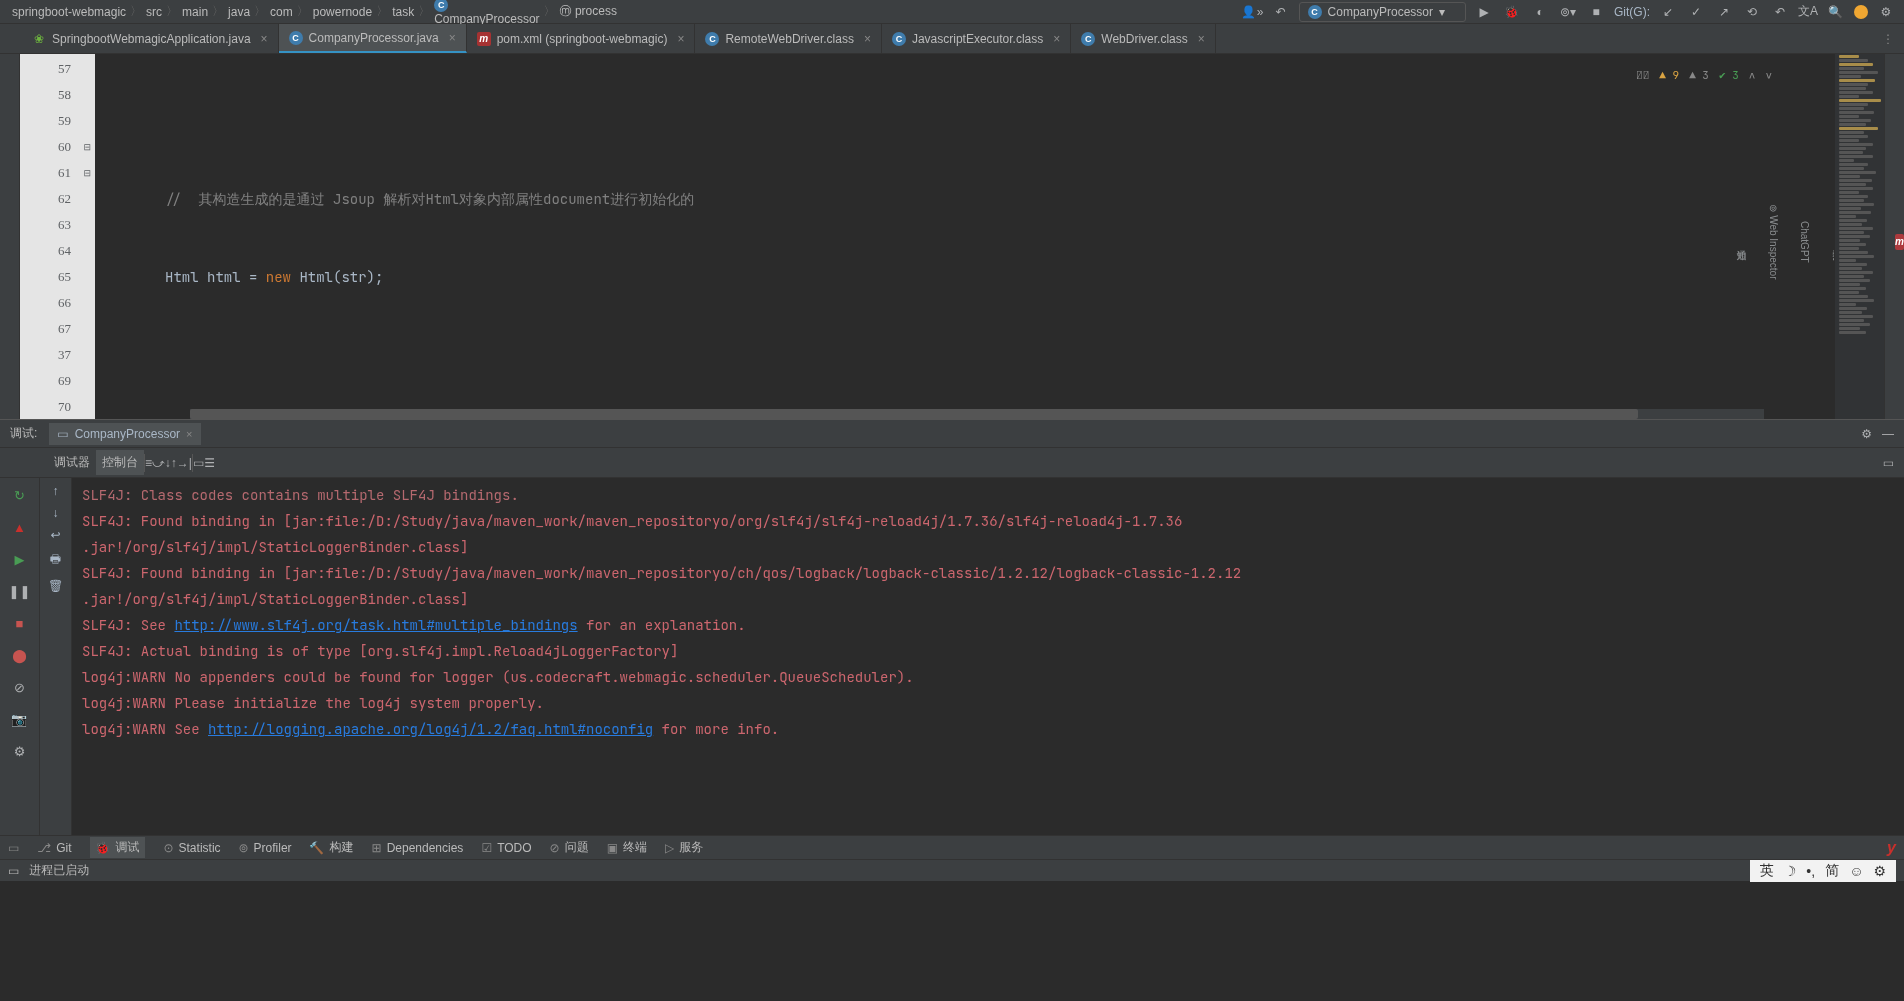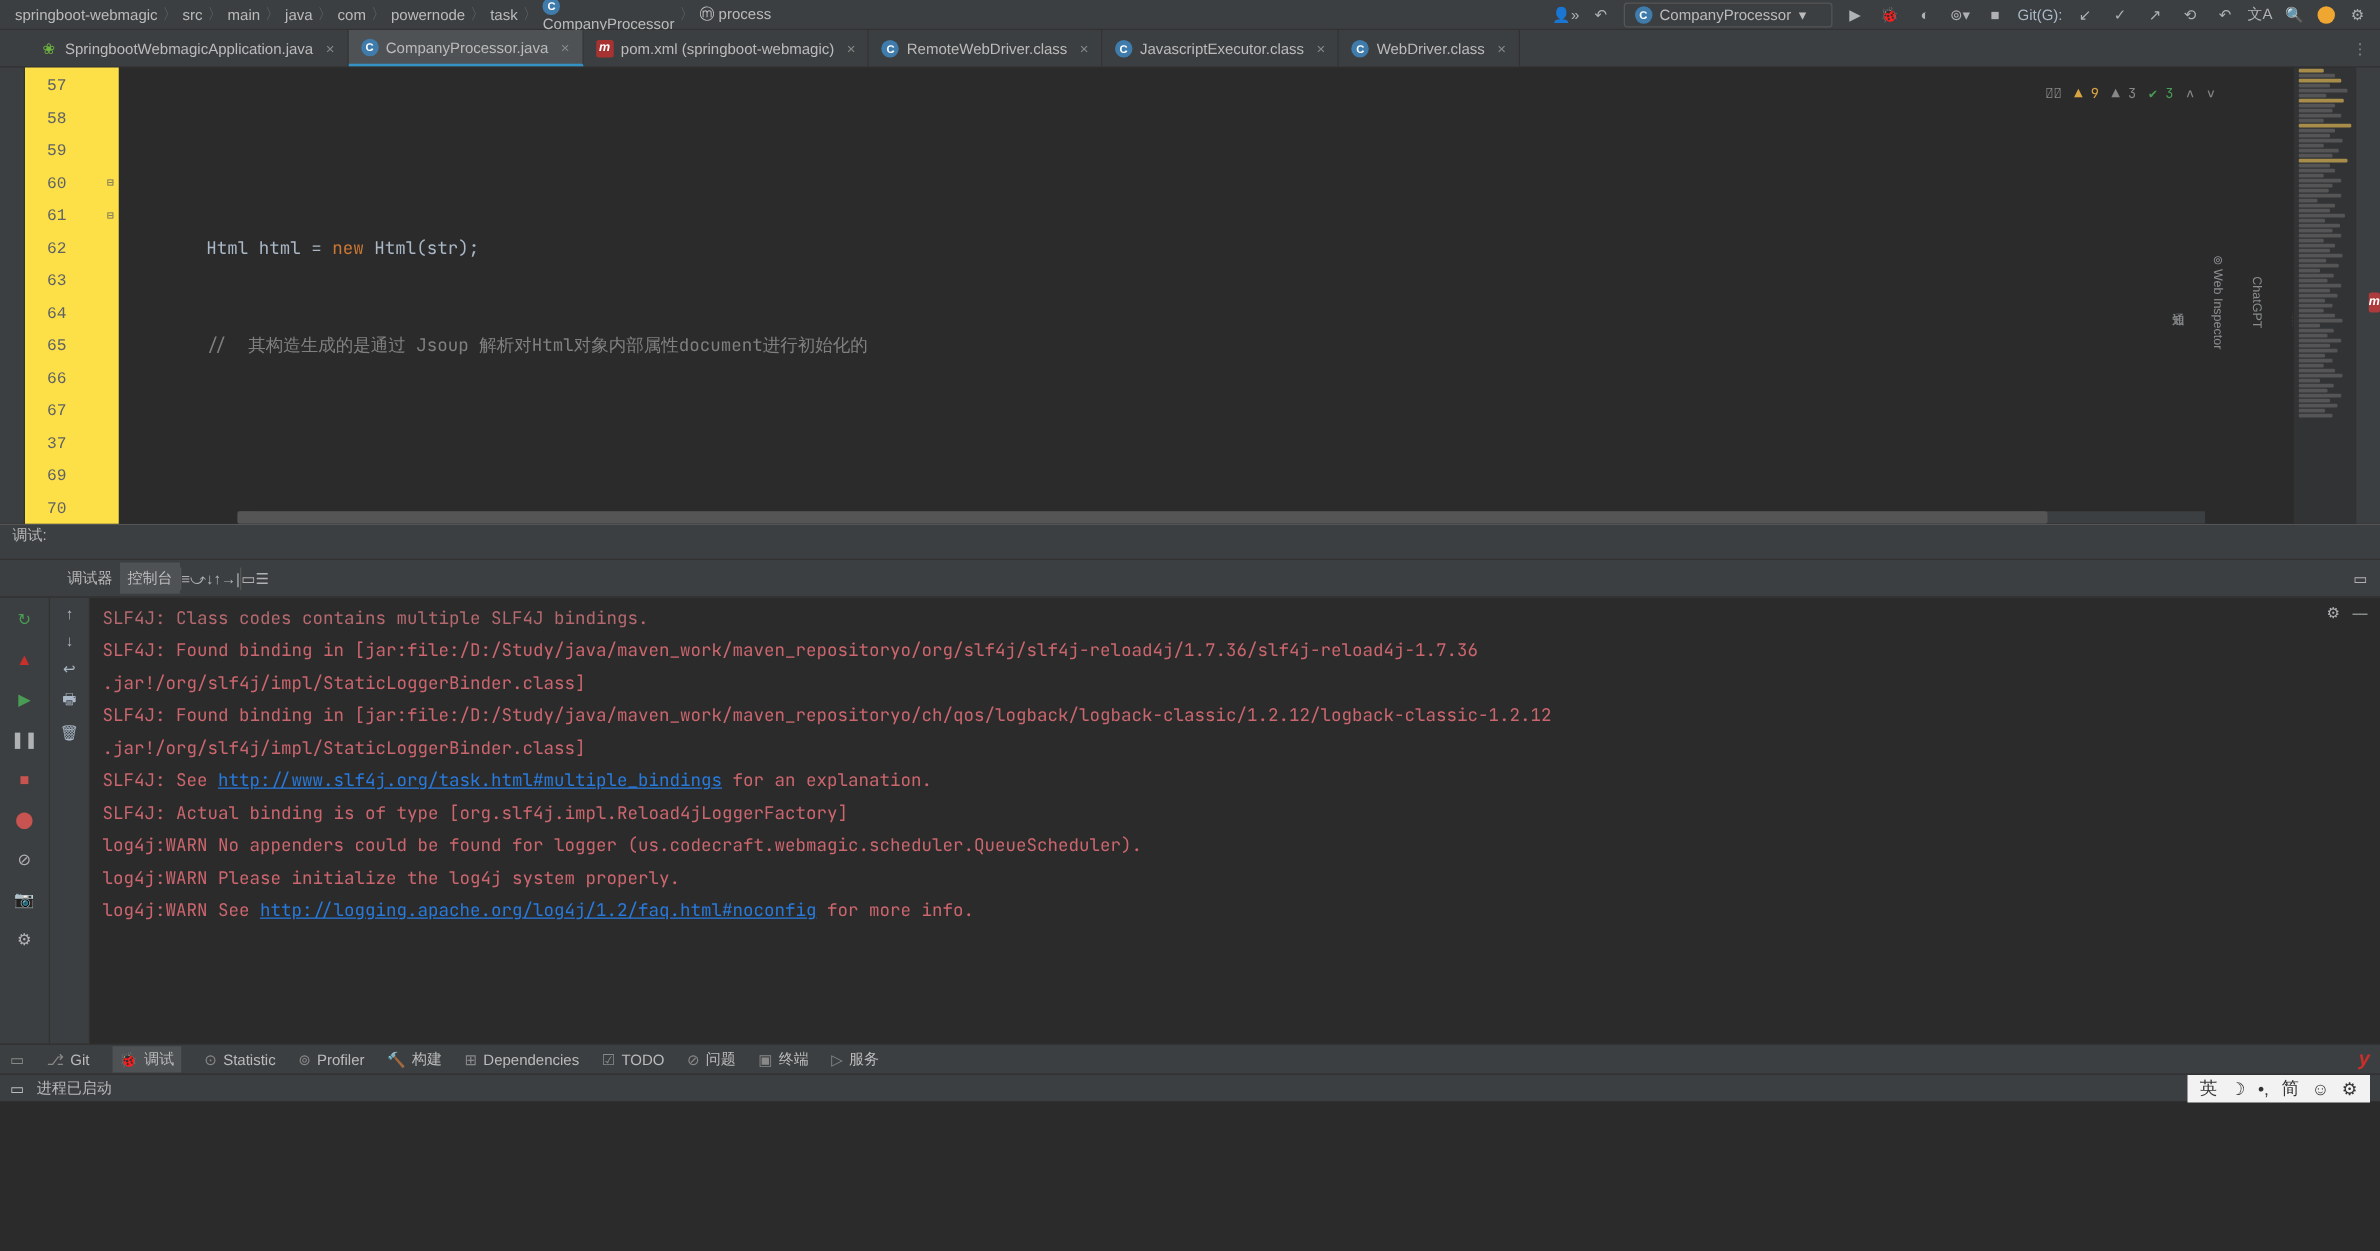--- a/index.html
+++ b/index.html
@@ -113,25 +113,25 @@
       background: #2b2b2b;
       position: relative;
     }
     .left-stripe {
       width: 20px;
       background: #3c3f41;
       border-right: 1px solid #323232;
     }
     .gutter {
       width: 75px;
-      background: #fde047;
+      background: #e5e5e5;
       color: #606366;
-      font-family: Liberation Mono, monospace;
+      font-family: Liberation Serif, serif;
       font-size: 13px;
-      text-align: center;
+      text-align: right;
       padding-right: 24px;
       padding-top: 2px;
       line-height: 26px;
       position: relative;
     }
     .gutter .fold {
       position: absolute;
       right: 4px;
       color: #606366;
       font-size: 9px;
@@ -231,25 +231,24 @@
       display: flex;
       flex-direction: column;
       background: #2b2b2b;
       border-top: 1px solid #555;
       height: 416px;
     }
     .debug-header {
       height: 28px;
       background: #3c3f41;
       display: flex;
-      align-items: flex-start;
+      align-items: center;
       padding: 0 10px;
       gap: 12px;
       border-bottom: 1px solid #323232;
-      flex-direction: column;
     }
     .debug-header .title { color: #bbbbbb; }
     .debug-header .debug-tab {
       display: flex;
       align-items: center;
       gap: 6px;
       padding: 4px 8px;
       background: #4e5254;
       font-size: 12px;
     }
@@ -490,22 +489,22 @@
   <div class="code-area">
     <div class="inspection-bar">
       <span class="eye">👁⃠</span>
       <span class="warn-yellow">▲ <span>9</span></span>
       <span class="warn-gray">▲ <span>3</span></span>
       <span class="check-green">✔ <span>3</span></span>
       <span class="nav-arrow">∧</span>
       <span class="nav-arrow">∨</span>
     </div>
     <div class="code-line"><span></span></div>
+    <div class="code-line"><span class="cm-comment">//  其构造生成的是通过 Jsoup 解析对Html对象内部属性document进行初始化的</span></div>
     <div class="code-line"><span class="cm-type">Html html = </span><span class="cm-keyword">new</span><span class="cm-type"> Html(str);</span></div>
-    <div class="code-line"><span class="cm-comment">//  其构造生成的是通过 Jsoup 解析对Html对象内部属性document进行初始化的</span></div>
     
     
     <div class="code-line"><span></span></div>
     
     
     <div class="code-line"><span></span></div>
     
     
     
     

